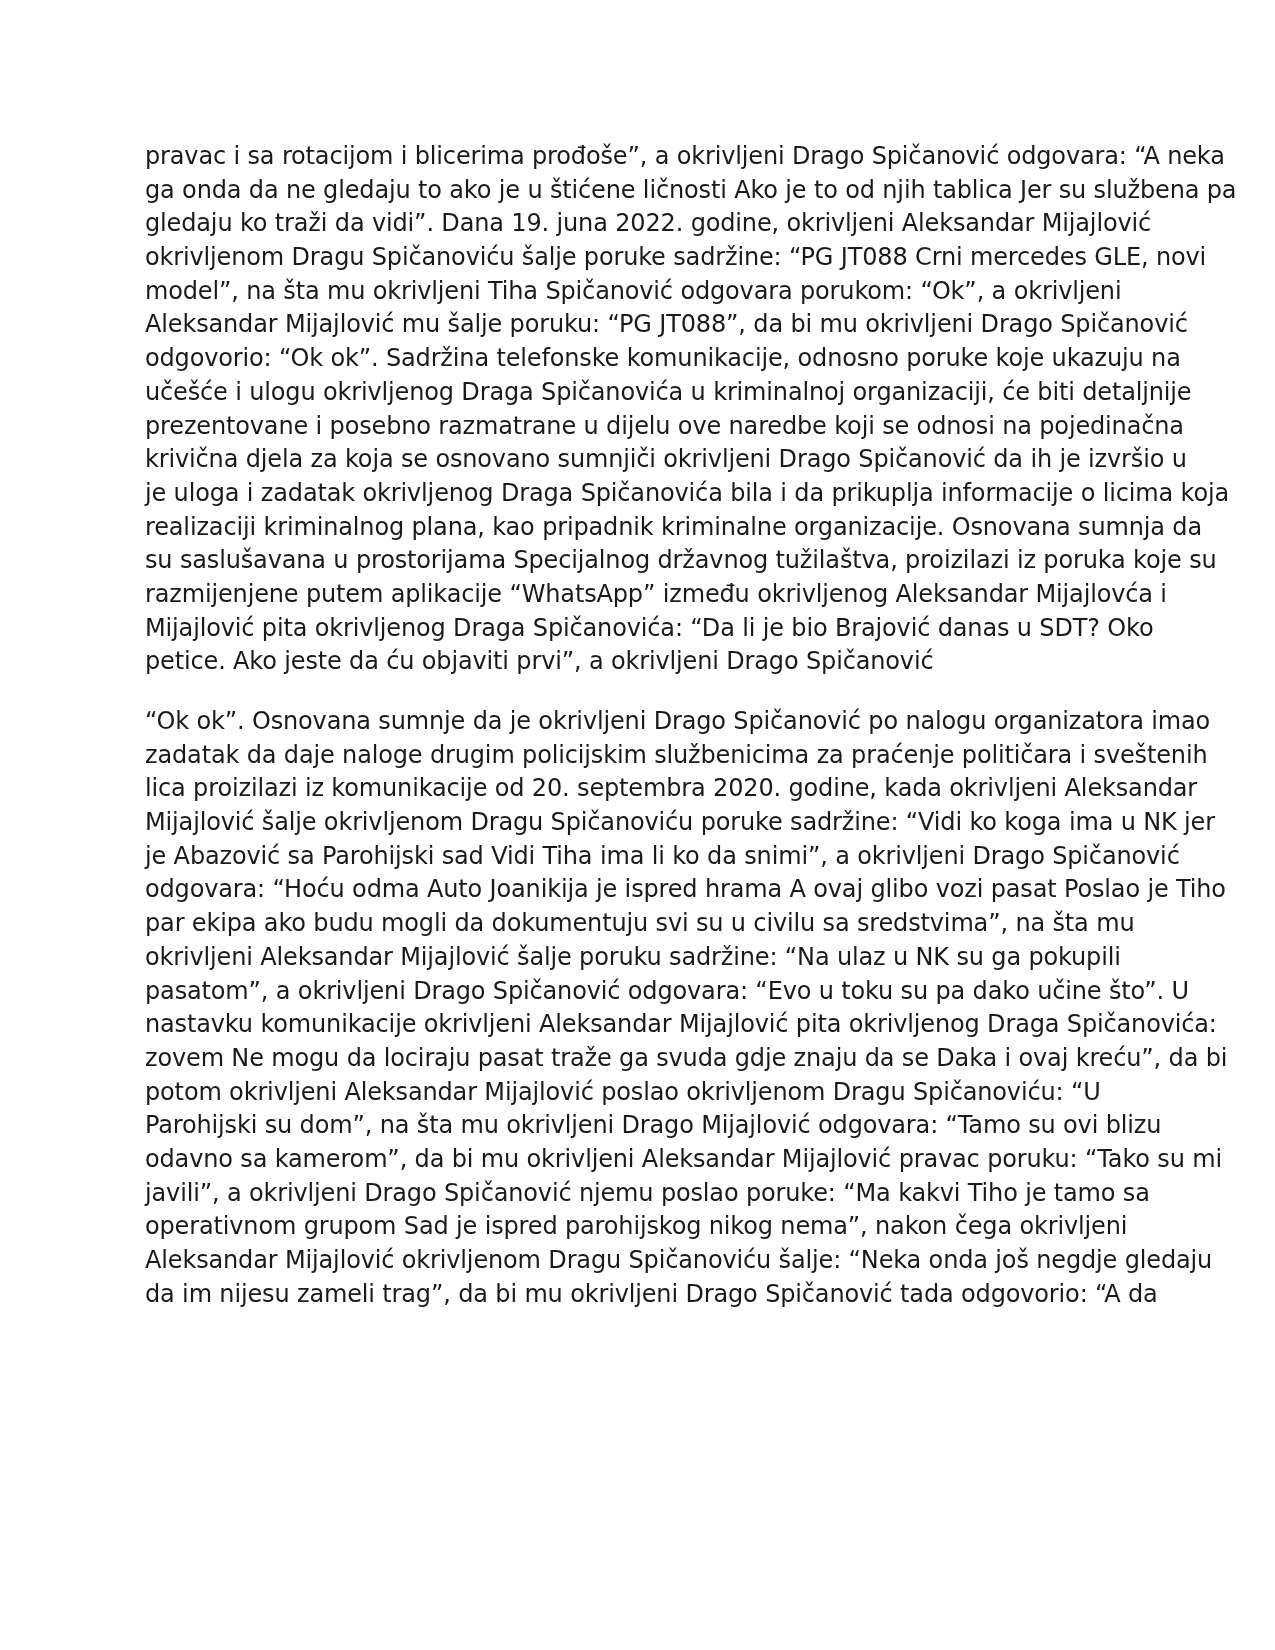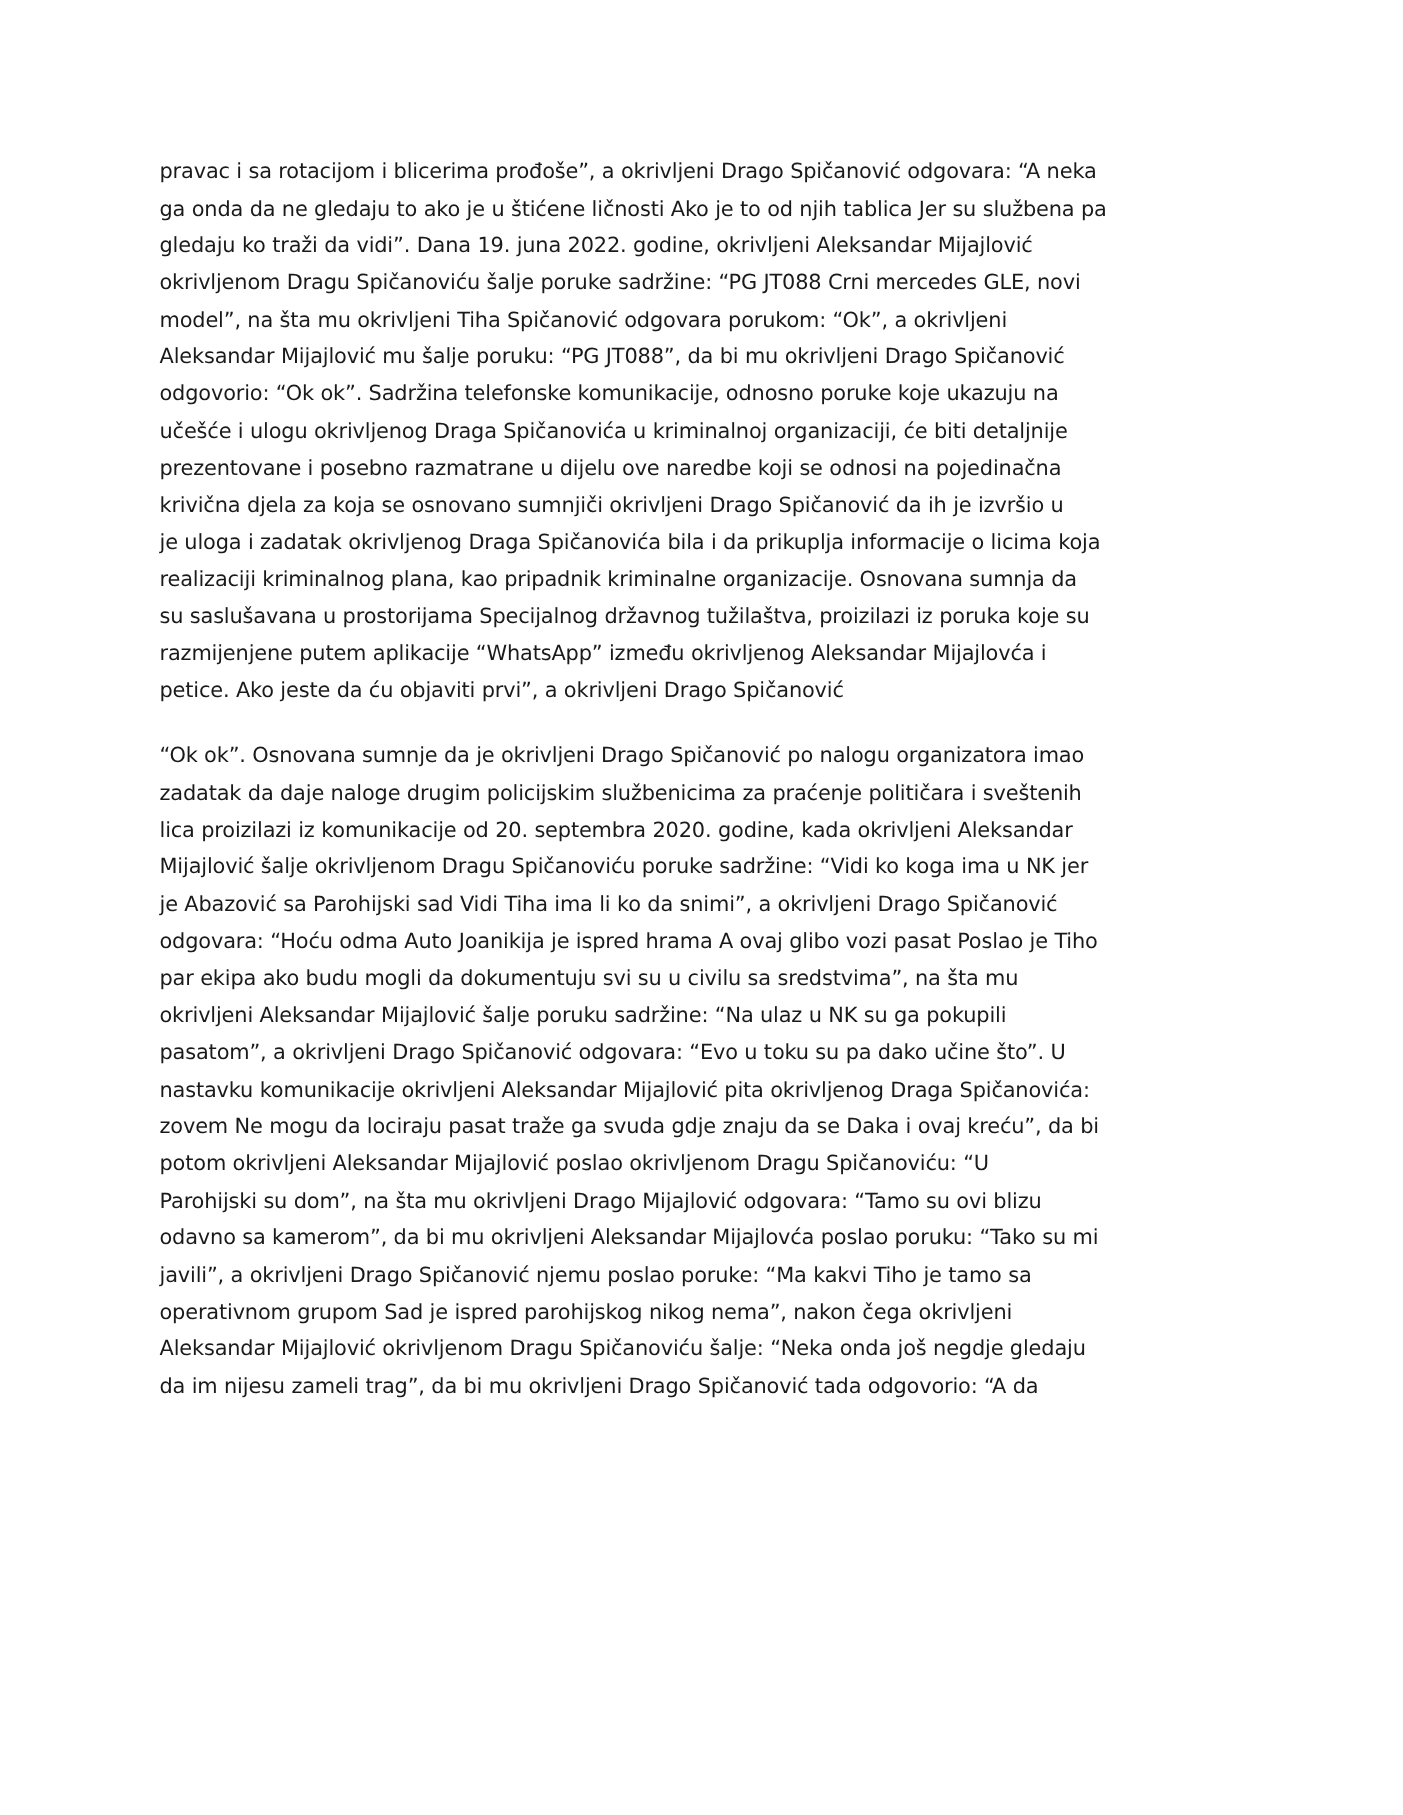--- a/index.html
+++ b/index.html
@@ -3,21 +3,21 @@
   <meta charset="utf-8">
   <style>
     html, body { margin: 0; padding: 0; background: #ffffff; }
     body { width: 1275px; height: 1650px; position: relative; overflow: hidden; }
     .page {
       position: absolute;
       left: 145px;
       top: 140px;
       width: 930px;
       font-family: "DejaVu Sans", sans-serif;
-      font-size: 19px;
+      font-size: 24px;
       color: #1a1a1a;
     }
     .para { margin: 0; }
     .line {
       display: block;
       height: 33.7px;
       line-height: 33.7px;
       white-space: nowrap;
       letter-spacing: -0.15px;
     }
@@ -35,36 +35,37 @@
       <span class="line">model”, na šta mu okrivljeni Tiha Spičanović odgovara porukom: “Ok”, a okrivljeni</span>
       <span class="line">Aleksandar Mijajlović mu šalje poruku: “PG JT088”, da bi mu okrivljeni Drago Spičanović</span>
       <span class="line">odgovorio: “Ok ok”. Sadržina telefonske komunikacije, odnosno poruke koje ukazuju na</span>
       <span class="line">učešće i ulogu okrivljenog Draga Spičanovića u kriminalnoj organizaciji, će biti detaljnije</span>
       <span class="line">prezentovane i posebno razmatrane u dijelu ove naredbe koji se odnosi na pojedinačna</span>
       <span class="line">krivična djela za koja se osnovano sumnjiči okrivljeni Drago Spičanović da ih je izvršio u</span>
       <span class="line">je uloga i zadatak okrivljenog Draga Spičanovića bila i da prikuplja informacije o licima koja</span>
       <span class="line">realizaciji kriminalnog plana, kao pripadnik kriminalne organizacije. Osnovana sumnja da</span>
       <span class="line">su saslušavana u prostorijama Specijalnog državnog tužilaštva, proizilazi iz poruka koje su</span>
       <span class="line">razmijenjene putem aplikacije “WhatsApp” između okrivljenog Aleksandar Mijajlovća i</span>
+      <span class="line">Mijajlović pita okrivljenog Draga Spičanovića: “Da li je bio Brajović danas u SDT? Oko</span>
       <span class="line">petice. Ako jeste da ću objaviti prvi”, a okrivljeni Drago Spičanović</span>
     </div>
   <div class="gap"></div>
   <div class="para" id="para-1">
       <span class="line">“Ok ok”. Osnovana sumnje da je okrivljeni Drago Spičanović po nalogu organizatora imao</span>
       <span class="line">zadatak da daje naloge drugim policijskim službenicima za praćenje političara i sveštenih</span>
       <span class="line">lica proizilazi iz komunikacije od 20. septembra 2020. godine, kada okrivljeni Aleksandar</span>
       <span class="line">Mijajlović šalje okrivljenom Dragu Spičanoviću poruke sadržine: “Vidi ko koga ima u NK jer</span>
       <span class="line">je Abazović sa Parohijski sad Vidi Tiha ima li ko da snimi”, a okrivljeni Drago Spičanović</span>
       <span class="line">odgovara: “Hoću odma Auto Joanikija je ispred hrama A ovaj glibo vozi pasat Poslao je Tiho</span>
       <span class="line">par ekipa ako budu mogli da dokumentuju svi su u civilu sa sredstvima”, na šta mu</span>
       <span class="line">okrivljeni Aleksandar Mijajlović šalje poruku sadržine: “Na ulaz u NK su ga pokupili</span>
       <span class="line">pasatom”, a okrivljeni Drago Spičanović odgovara: “Evo u toku su pa dako učine što”. U</span>
       <span class="line">nastavku komunikacije okrivljeni Aleksandar Mijajlović pita okrivljenog Draga Spičanovića:</span>
       <span class="line">zovem Ne mogu da lociraju pasat traže ga svuda gdje znaju da se Daka i ovaj kreću”, da bi</span>
       <span class="line">potom okrivljeni Aleksandar Mijajlović poslao okrivljenom Dragu Spičanoviću: “U</span>
       <span class="line">Parohijski su dom”, na šta mu okrivljeni Drago Mijajlović odgovara: “Tamo su ovi blizu</span>
-      <span class="line">odavno sa kamerom”, da bi mu okrivljeni Aleksandar Mijajlovća poslao poruku: “Tako su mi</span>
+      <span class="line">odavno sa kamerom”, da bi mu okrivljeni Aleksandar Mijajlović pravac poruku: “Tako su mi</span>
       <span class="line">javili”, a okrivljeni Drago Spičanović njemu poslao poruke: “Ma kakvi Tiho je tamo sa</span>
       <span class="line">operativnom grupom Sad je ispred parohijskog nikog nema”, nakon čega okrivljeni</span>
       <span class="line">Aleksandar Mijajlović okrivljenom Dragu Spičanoviću šalje: “Neka onda još negdje gledaju</span>
       <span class="line">da im nijesu zameli trag”, da bi mu okrivljeni Drago Spičanović tada odgovorio: “A da</span>
     </div>
 </div>
 
 </body></html>

